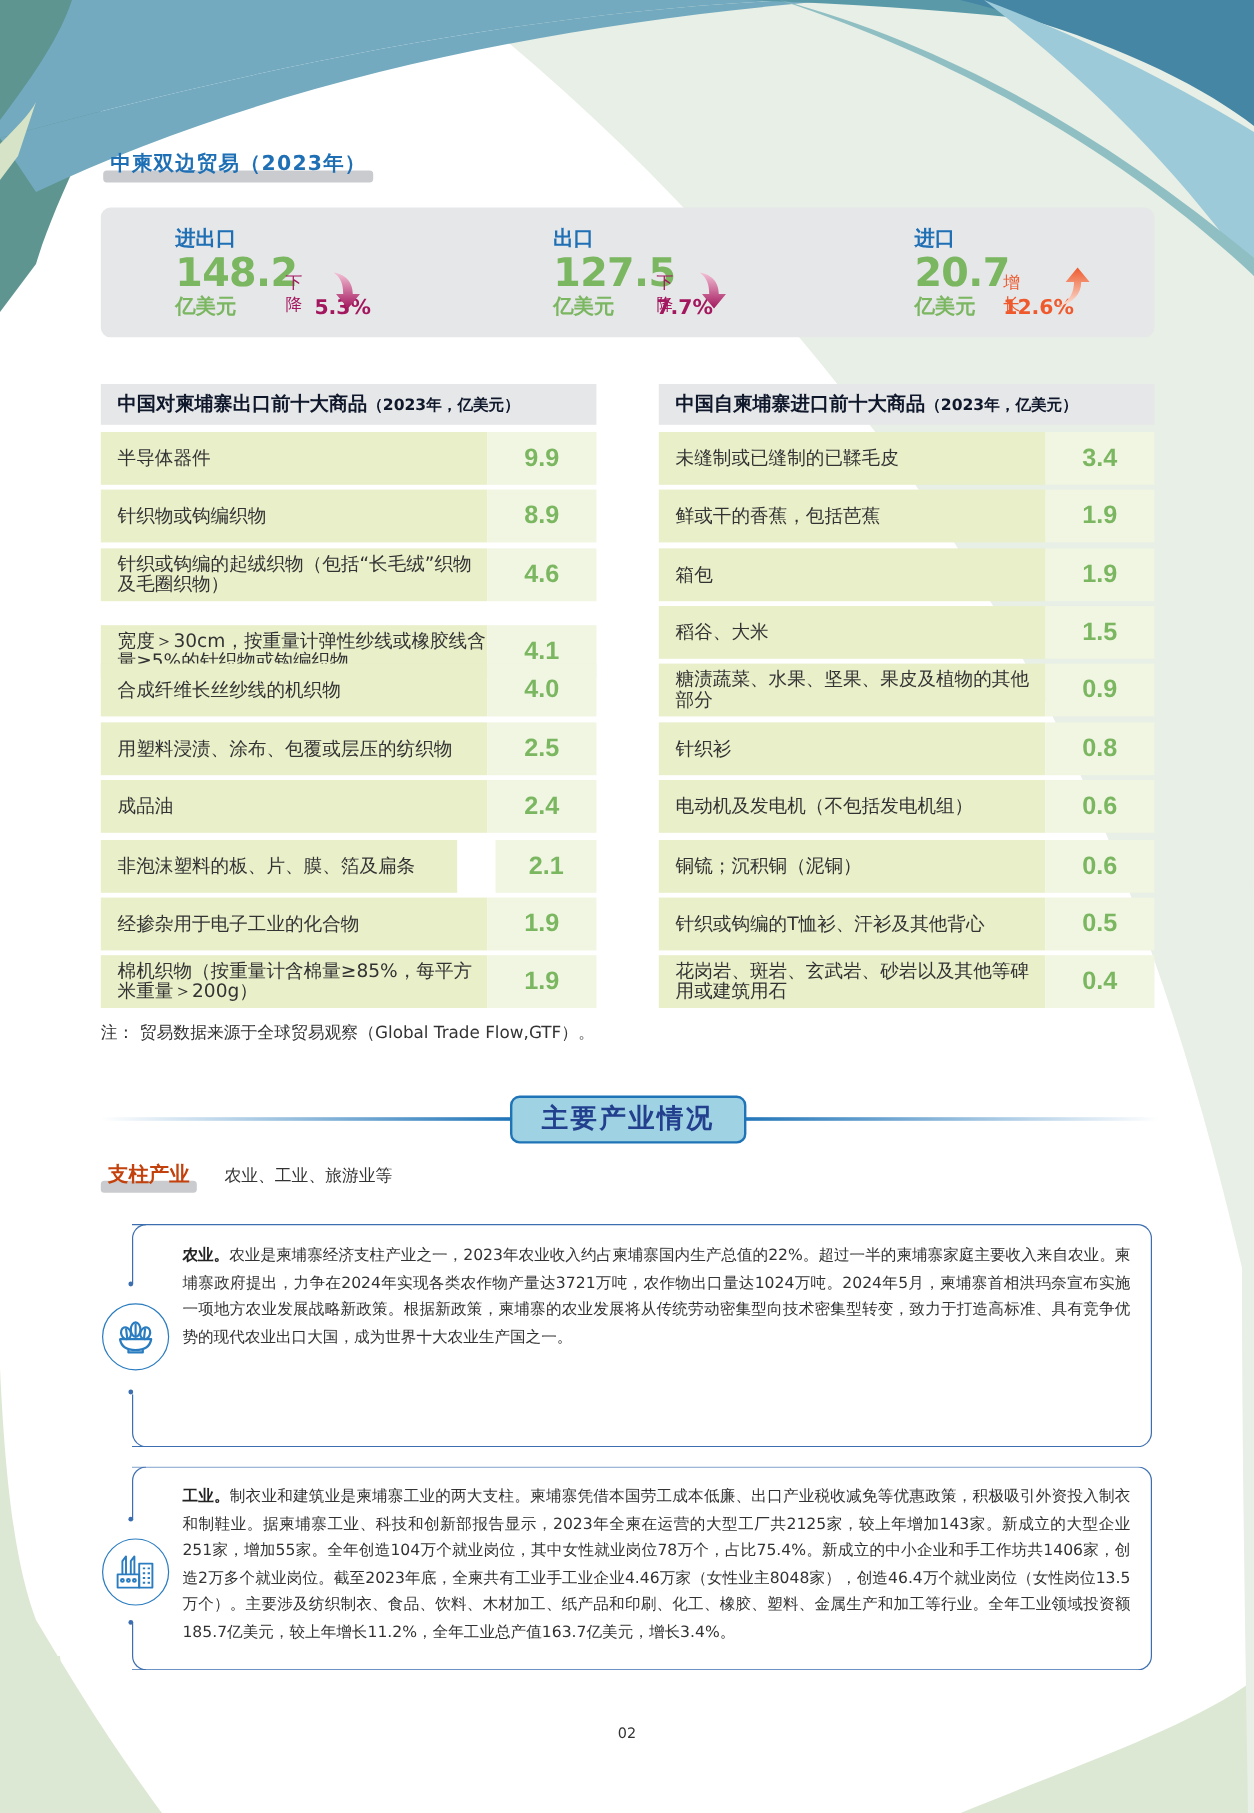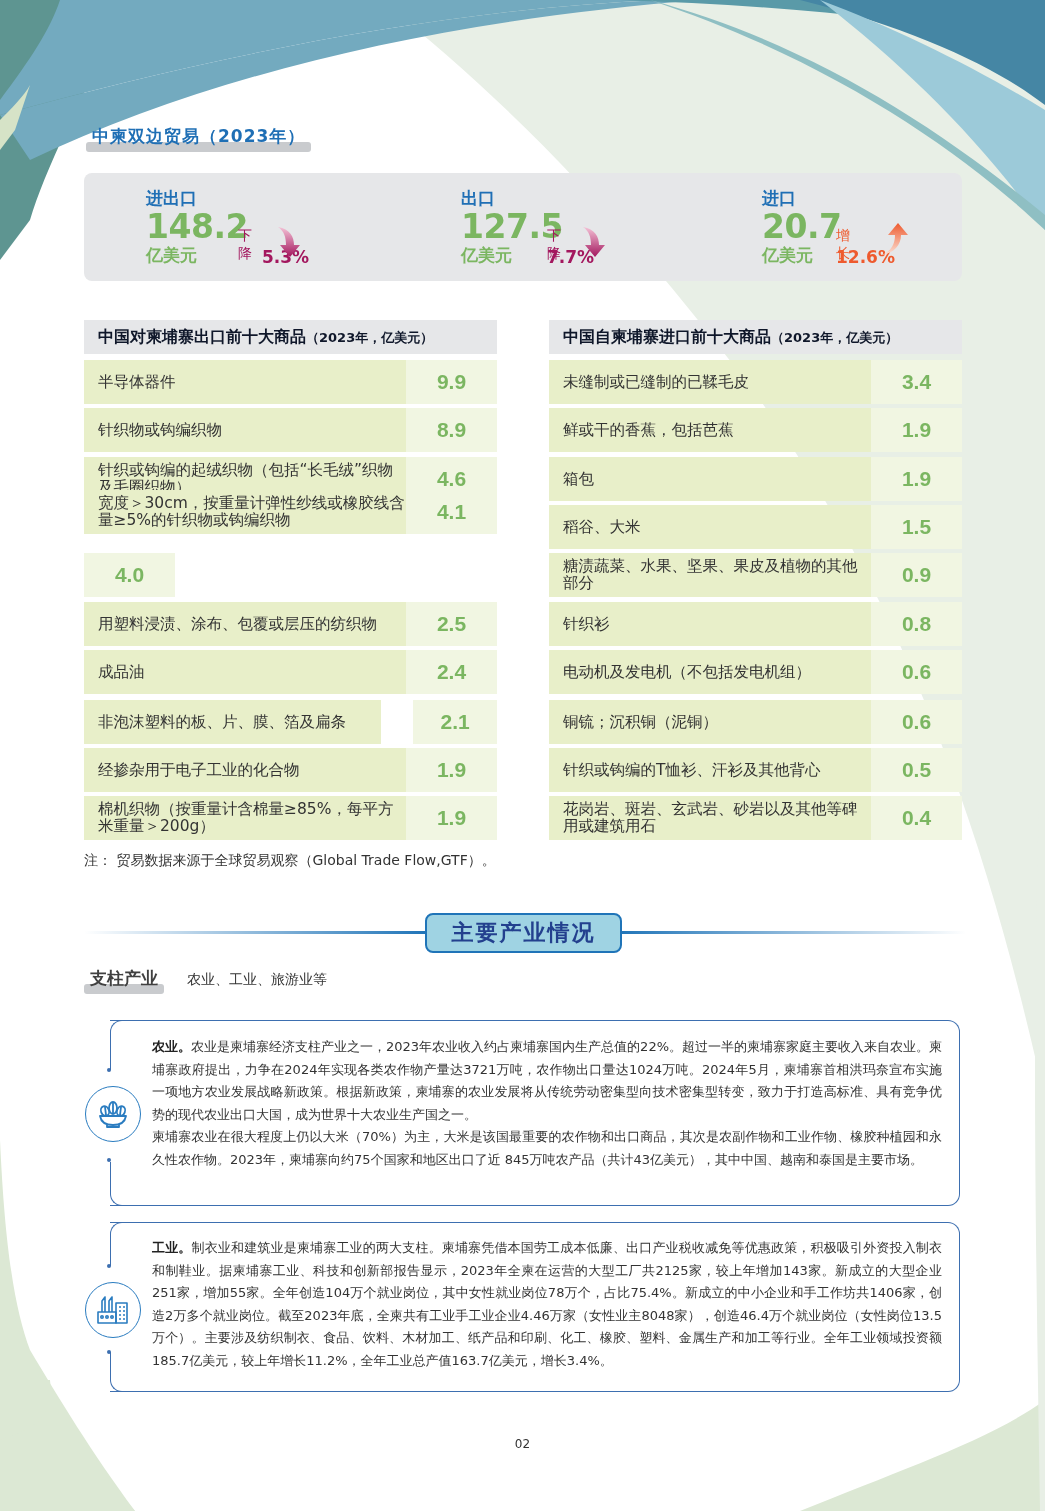--- a/index.html
+++ b/index.html
@@ -27,21 +27,21 @@
   .tbl .head small { font-size: 13px; }
   .row { position: absolute; left: 0; width: 413px; height: 44px; display: flex; }
   .row .name { width: 322px; background: #e8efc9; font-size: 15.5px; color: #333; display: flex; align-items: center; padding-left: 14px; box-sizing: border-box; line-height: 17px; }
   .row .val { width: 91px; background: #f1f6e2; color: #7bb661; font-weight: bold; font-size: 21px; display: flex; align-items: center; justify-content: center; font-family: "Liberation Sans", sans-serif; }
 
   .note { position: absolute; left: 84px; top: 852px; font-size: 14px; color: #333; }
 
   .banner-line { position: absolute; top: 931px; height: 3px; }
   .banner { position: absolute; left: 425px; top: 913px; width: 193px; height: 36px; background: #9fd3e3; border: 2px solid #1f74b8; border-radius: 8px; color: #23408e; font-weight: bold; font-size: 22px; text-align: center; line-height: 36px; letter-spacing: 2px; }
 
-  .pillar { position: absolute; left: 90px; top: 967px; font-weight: bold; color: #404040; font-size: 17px; }
+  .pillar { position: absolute; left: 90px; top: 967px; font-weight: bold; color: #c2410c; font-size: 17px; }
   .pillar .bar { position: absolute; left: -6px; right: -6px; bottom: -4px; height: 10px; background: #c9cbce; border-radius: 3px; z-index: -1; }
   .pillar-sub { position: absolute; left: 187px; top: 971px; font-size: 14px; color: #333; }
 
   .card { position: absolute; left: 110px; width: 850px; border: 1.5px solid #3d6fb0; border-left: none; border-radius: 0 12px 12px 0; box-sizing: border-box; background: transparent; }
   .card-left { position: absolute; left: 110px; width: 12px; border: 1.5px solid #3d6fb0; border-right: none; border-radius: 12px 0 0 12px; box-sizing: border-box; }
   .card-text { position: absolute; left: 152px; width: 790px; font-size: 13px; line-height: 22.5px; color: #333; text-align: justify; }
   .card-text b { color: #222; }
   .icon-circle { position: absolute; left: 85px; width: 54px; height: 54px; border: 1.5px solid #2a7cc0; border-radius: 50%; background: #fff; display: flex; align-items: center; justify-content: center; }
   .gap-mask { position: absolute; left: 104px; width: 14px; background: #fff; }
   .dot { position: absolute; left: 107px; width: 4px; height: 4px; border-radius: 50%; background: #3d6fb0; }
@@ -149,25 +149,26 @@
         <div class="val">9.9</div>
       </div>
     <div class="row" style="top:88px;">
         <div class="name">针织物或钩编织物</div>
         <div class="val">8.9</div>
       </div>
     <div class="row" style="top:137px;">
         <div class="name">针织或钩编的起绒织物（包括“长毛绒”织物及毛圈织物）</div>
         <div class="val">4.6</div>
       </div>
-    <div class="row" style="top:170px;">
+    <div class="row" style="top:201px;">
         <div class="name">宽度＞30cm，按重量计弹性纱线或橡胶线含量≥5%的针织物或钩编织物</div>
         <div class="val">4.1</div>
       </div>
     <div class="row" style="top:233px;">
+        <div class="name">合成纤维长丝纱线的机织物</div>
         <div class="val">4.0</div>
       </div>
     <div class="row" style="top:282px;">
         <div class="name">用塑料浸渍、涂布、包覆或层压的纺织物</div>
         <div class="val">2.5</div>
       </div>
     <div class="row" style="top:330px;">
         <div class="name">成品油</div>
         <div class="val">2.4</div>
       </div>
@@ -255,21 +256,20 @@
       <path d="M3 17 L29 17 C28 23 23 26 16 26 C9 26 4 23 3 17 Z"></path>
       <path d="M10 26 L10 28 L22 28 L22 26"></path>
       <ellipse cx="8" cy="12" rx="4" ry="5" transform="rotate(-20 8 12)"></ellipse>
       <ellipse cx="16" cy="9" rx="4" ry="6"></ellipse>
       <ellipse cx="24" cy="12" rx="4" ry="5" transform="rotate(20 24 12)"></ellipse>
       <path d="M16 4 L16 15 M8 8 L9 16 M24 8 L23 16"></path>
     </svg>
   </div>
   <div class="card-text" style="top:1036px;">
     <b>农业。</b><span>农业是柬埔寨经济支柱产业之一，2023年农业收入约占柬埔寨国内生产总值的22%。超过一半的柬埔寨家庭主要收入来自农业。柬埔寨政府提出，力争在2024年实现各类农作物产量达3721万吨，农作物出口量达1024万吨。2024年5月，柬埔寨首相洪玛奈宣布实施一项地方农业发展战略新政策。根据新政策，柬埔寨的农业发展将从传统劳动密集型向技术密集型转变，致力于打造高标准、具有竞争优势的现代农业出口大国，成为世界十大农业生产国之一。</span><br>
-    <span>柬埔寨农业在很大程度上仍以大米（70%）为主，大米是该国最重要的农作物和出口商品，其次是农副作物和工业作物、橡胶种植园和永久性农作物。2023年，柬埔寨向约75个国家和地区出口了近 845万吨农产品（共计43亿美元），其中中国、越南和泰国是主要市场。</span>
   </div>
 
   <div class="card" style="top:1222px; height:170px;"></div>
   <div class="card-left" style="top:1222px; height:170px;"></div>
   <div class="gap-mask" style="top:1266px; height:86px;"></div>
   <div class="dot" style="top:1264px;"></div>
   <div class="dot" style="top:1350px;"></div>
   <div class="icon-circle" style="top:1282px;">
     <svg width="34" height="30" viewBox="0 0 34 30" fill="none" stroke="#2a7cc0" stroke-width="1.6" stroke-linejoin="round">
       <path d="M2 28 L2 17 L20 17 L20 28 Z"></path>

